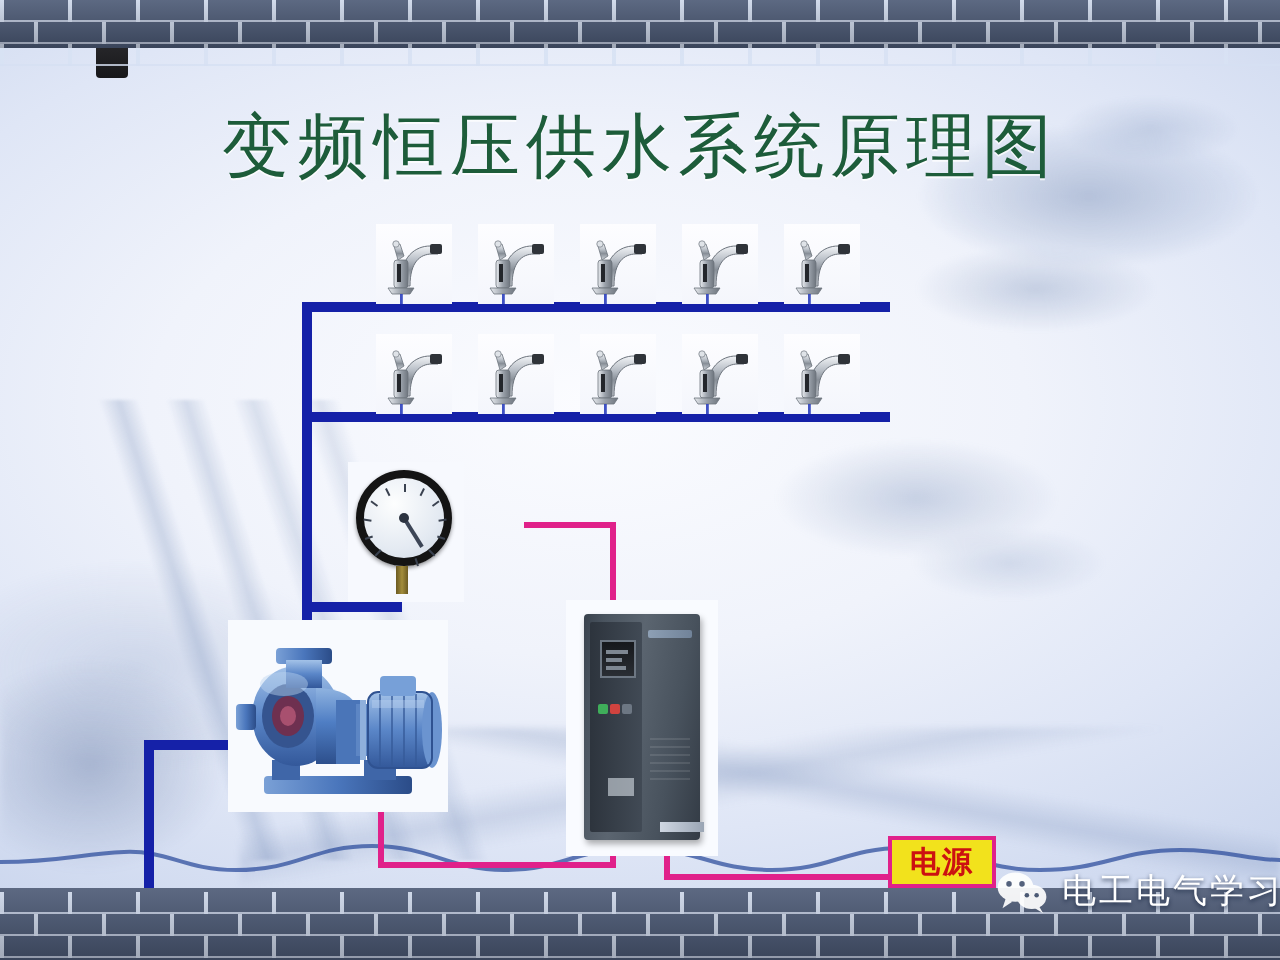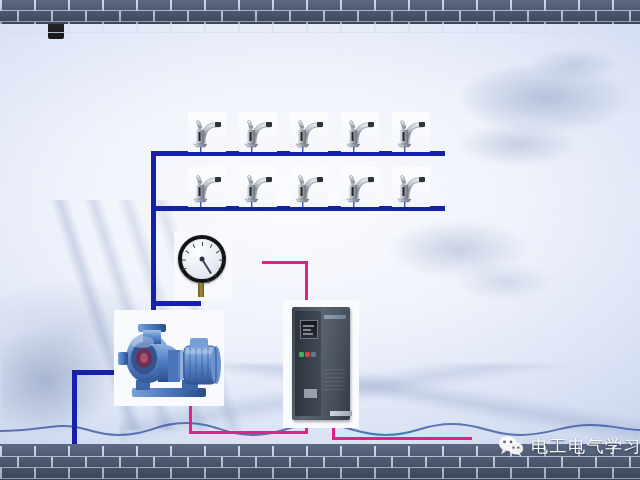--- a/index.html
+++ b/index.html
@@ -200,20 +200,21 @@
   <div class="ghost ghost-pipes"></div>
   <div class="ghost ghost-dark-bl"></div>
   <div class="ghost ghost-mount"></div>
 
   <svg id="water-line" viewBox="0 0 640 30" preserveAspectRatio="none">
     <path d="M0,16 C30,16 40,12 62,11 C84,10 92,20 118,20 C150,20 156,8 186,8 C216,8 224,20 252,20
              C282,20 288,9 318,9 C348,9 356,20 386,20 C416,20 422,9 452,9 C482,9 490,20 520,20
              C552,20 560,10 590,10 C614,10 624,15 640,15" fill="none" stroke="#2f4f9e" stroke-width="2" opacity=".75"></path>
   </svg>
 
+  <div id="title" style="color: rgb(29, 92, 58);">变频恒压供水系统原理图</div>
 
   <div class="pipe v" style="left: 72px; top: 370px; height: 100px; background: rgb(21, 33, 168);"></div>
   <div class="pipe h" style="left: 72px; top: 370px; width: 56px; background: rgb(21, 33, 168);"></div>
 
   <div class="pipe v" style="left: 151px; top: 300px; height: 30px; background: rgb(21, 33, 168);"></div>
 
   <div class="pipe v" style="left: 151px; top: 151px; height: 155px; background: rgb(21, 33, 168);"></div>
 
   <div class="pipe h" style="left: 151px; top: 301px; width: 50px; background: rgb(21, 33, 168);"></div>
 
@@ -645,20 +646,23 @@
   <div class="wire h" style="left: 262px; top: 261px; width: 46px; background: rgb(224, 33, 138);"></div>
   <div class="wire v" style="left: 305px; top: 261px; height: 48px; background: rgb(224, 33, 138);"></div>
 
   <div class="wire v" style="left: 189px; top: 364px; height: 70px; background: rgb(224, 33, 138);"></div>
   <div class="wire h" style="left: 189px; top: 431px; width: 119px; background: rgb(224, 33, 138);"></div>
   <div class="wire v" style="left: 305px; top: 406px; height: 28px; background: rgb(224, 33, 138);"></div>
 
   <div class="wire v" style="left: 332px; top: 410px; height: 28px; background: rgb(224, 33, 138);"></div>
   <div class="wire h" style="left: 332px; top: 437px; width: 140px; background: rgb(224, 33, 138);"></div>
 
+  <div id="power-box" style="background: rgb(242, 226, 28); border-color: rgb(224, 33, 138);">
+    <span id="power-label" style="color: rgb(204, 17, 17);">电源</span>
+  </div>
 
   <div class="brick brick-top">
     <div class="row r1"></div>
       <div class="row r2"></div>
       <div class="row r3"></div>
     <div class="brick-shade"></div>
   </div>
   <div class="brick brick-bot">
     <div class="row r1"></div>
       <div class="row r2"></div>

